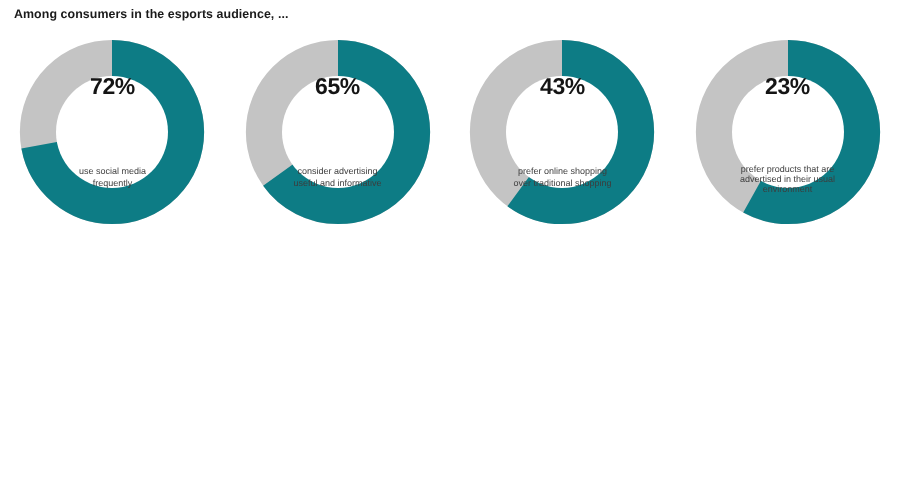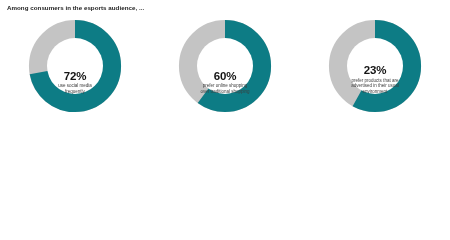--- a/index.html
+++ b/index.html
@@ -60,24 +60,25 @@
     left: 50%;
     top: 50%;
     transform: translate(-50%, -50%);
     width: 56px;
     height: 56px;
     border-radius: 50%;
     background: #ffffff;
     display: flex;
     flex-direction: column;
     align-items: center;
-    justify-content: flex-end;
+    justify-content: space-between;
     text-align: center;
     box-sizing: border-box;
     padding: 0 1px;
+    gap: 30px;
   }
   .pct {
     font-size: 11.5px;
     font-weight: bold;
     color: #141414;
     line-height: 12px;
     letter-spacing: -0.2px;
   }
   .caption {
     margin-top: 1.5px;
@@ -101,28 +102,38 @@
       <svg class="donut-svg" viewBox="0 0 100 100">
         <circle class="ring-remainder" cx="50" cy="50" r="35" fill="none" stroke-width="28" stroke="#c4c4c4"></circle>
         <circle class="ring-value" cx="50" cy="50" r="35" fill="none" stroke-width="28" transform="rotate(-90 50 50)" stroke-linecap="butt" stroke="#0d7c85" stroke-dasharray="158.33626974092556 61.57521601035995"></circle>
       </svg>
       <div class="donut-center">
         <div class="pct">72%</div>
         <div class="caption">use social media frequently</div>
       </div>
     </div>
 
+    <div class="donut-cell">
+      <svg class="donut-svg" viewBox="0 0 100 100">
+        <circle class="ring-remainder" cx="50" cy="50" r="35" fill="none" stroke-width="28" stroke="#c4c4c4"></circle>
+        <circle class="ring-value" cx="50" cy="50" r="35" fill="none" stroke-width="28" transform="rotate(-90 50 50)" stroke-linecap="butt" stroke="#0d7c85" stroke-dasharray="142.94246573833559 76.96902001294993"></circle>
+      </svg>
+      <div class="donut-center">
+        <div class="pct">65%</div>
+        <div class="caption">consider advertising useful and informative</div>
+      </div>
+    </div>
 
     <div class="donut-cell">
       <svg class="donut-svg" viewBox="0 0 100 100">
         <circle class="ring-remainder" cx="50" cy="50" r="35" fill="none" stroke-width="28" stroke="#c4c4c4"></circle>
         <circle class="ring-value" cx="50" cy="50" r="35" fill="none" stroke-width="28" transform="rotate(-90 50 50)" stroke-linecap="butt" stroke="#0d7c85" stroke-dasharray="131.9468914507713 87.96459430051422"></circle>
       </svg>
       <div class="donut-center">
-        <div class="pct">60%</div>
+        <div class="pct">43%</div>
         <div class="caption">prefer online shopping over traditional shopping</div>
       </div>
     </div>
 
     <div class="donut-cell">
       <svg class="donut-svg" viewBox="0 0 100 100">
         <circle class="ring-remainder" cx="50" cy="50" r="35" fill="none" stroke-width="28" stroke="#c4c4c4"></circle>
         <circle class="ring-value" cx="50" cy="50" r="35" fill="none" stroke-width="28" transform="rotate(-90 50 50)" stroke-linecap="butt" stroke="#0d7c85" stroke-dasharray="127.54866173574558 92.36282401553993"></circle>
       </svg>
       <div class="donut-center">

